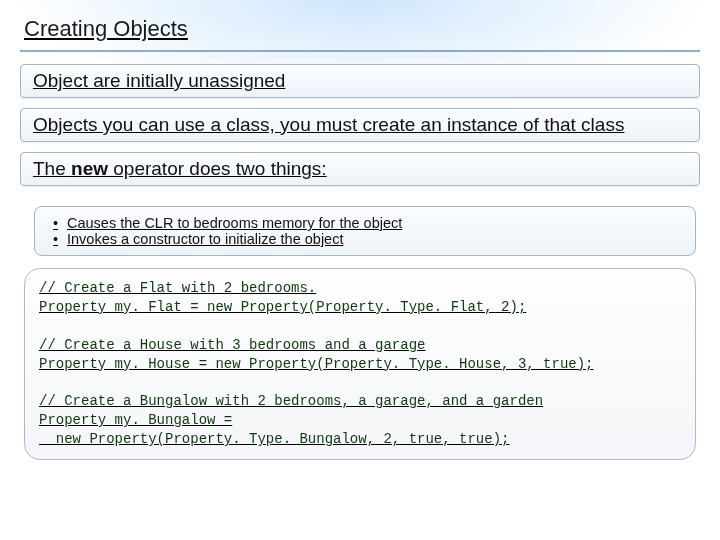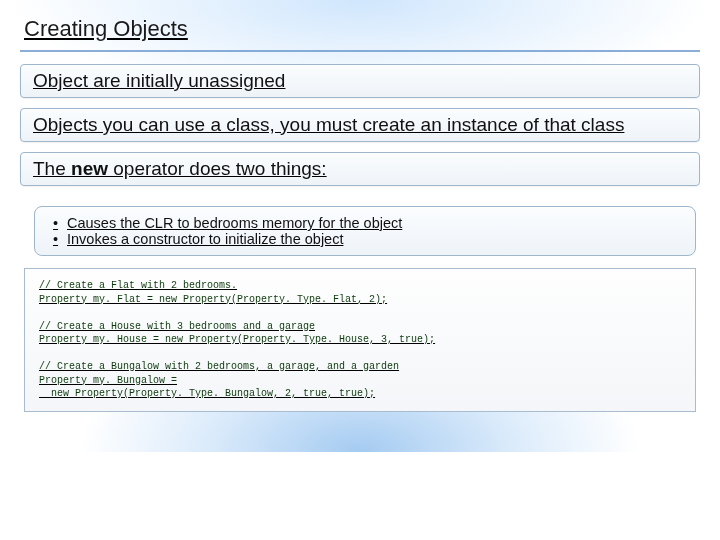--- a/index.html
+++ b/index.html
@@ -42,25 +42,25 @@
     padding: 8px 14px 8px 18px;
     margin: 4px 4px 12px 14px;
     font-size: 14.5px;
     color: #111;
   }
   .sub-box .bullet { display: flex; }
   .sub-box .dot { width: 14px; flex: 0 0 14px; color: #111; }
   .code-box {
     background: linear-gradient(#fefefe,#f4f6f9);
     border: 1px solid #a9bccf;
-    border-radius: 0;
+    border-radius: 16px;
     padding: 10px 14px;
     margin: 0 4px 0 4px;
     font-family: "Courier New", Courier, monospace;
-    font-size: 10px;
+    font-size: 14px;
     color: #0d3a0d;
     white-space: pre;
     line-height: 1.35;
   }
 </style>
 </head>
 <body>
 
 <div class="slide">
 

